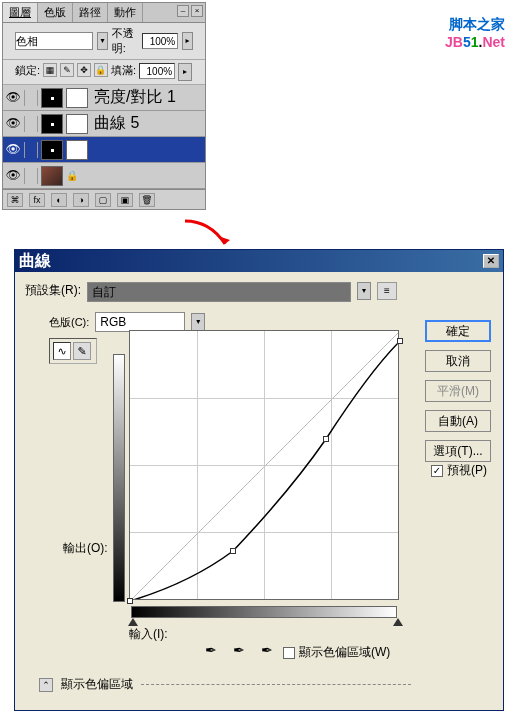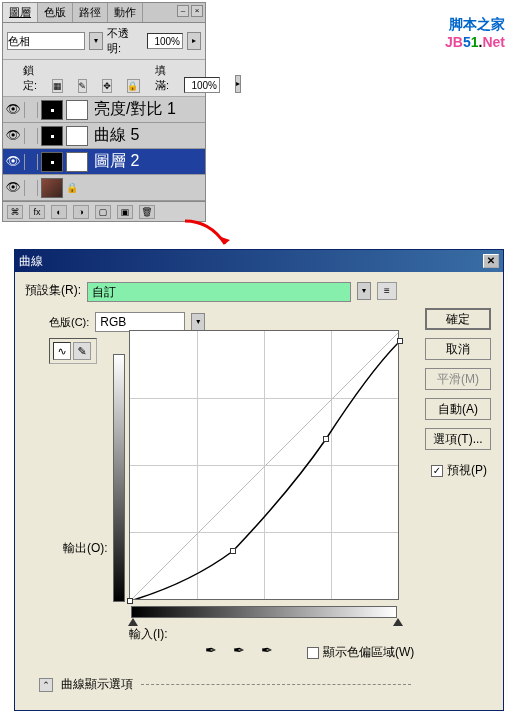--- a/index.html
+++ b/index.html
@@ -6,27 +6,27 @@
 body { background: #fff; width: 515px; height: 721px; position: relative; font-size: 11px; }
 
 
 .layers-panel { position: absolute; left: 2px; top: 2px; width: 204px; background: #e0e0e0; border: 1px solid #888; }
 .panel-tabs { display: flex; background: #c8c8c8; border-bottom: 1px solid #888; height: 20px; align-items: center; }
 .panel-tab { padding: 2px 6px; font-size: 11px; cursor: pointer; border-right: 1px solid #999; }
 .panel-tab.active { background: #e0e0e0; text-decoration: underline; }
 .panel-controls { position: absolute; right: 2px; top: 2px; display: flex; gap: 2px; }
 .panel-ctrl { width: 12px; height: 12px; background: #d0d0d0; border: 1px solid #888; font-size: 8px; text-align: center; line-height: 10px; cursor: pointer; }
 
-.blend-row { display: flex; align-items: center; padding: 3px 4px; gap: 4px; border-bottom: 1px solid #aaa; }
+.blend-row { display: flex; align-items: center; padding: 3px 12px; gap: 4px; border-bottom: 1px solid #aaa; }
 .blend-select { width: 78px; height: 18px; font-size: 11px; border: 1px solid #888; background: #fff; }
 .dd-arrow { width: 14px; height: 18px; background: #d0d0d0; border: 1px solid #888; font-size: 8px; text-align: center; line-height: 16px; cursor: pointer; }
 .mini-label { font-size: 11px; }
 .pct-input { width: 36px; height: 16px; font-size: 10px; border: 1px inset #888; text-align: right; padding-right: 2px; }
 
-.lock-row { display: flex; align-items: flex-end; padding: 3px 20px; gap: 15px; border-bottom: 1px solid #aaa; }
+.lock-row { display: flex; align-items: flex-start; padding: 3px 12px; gap: 3px; border-bottom: 1px solid #aaa; }
 .lock-icon { width: 14px; height: 14px; background: #ddd; border: 1px solid #999; font-size: 9px; text-align: center; line-height: 12px; }
 
 .layer-list { background: #ccc; }
 .layer-item { display: flex; align-items: center; height: 26px; border-bottom: 1px solid #999; padding: 0 2px; gap: 3px; }
 .layer-item.selected { background: #2040a0; color: #fff; }
 .layer-eye { width: 16px; height: 16px; font-size: 12px; text-align: center; cursor: pointer; }
 .layer-link { width: 14px; height: 16px; border-left: 1px solid #999; border-right: 1px solid #999; }
 .layer-thumb { width: 22px; height: 20px; background: #000; border: 1px solid #666; position: relative; }
 .layer-thumb.white { background: #fff; }
 .layer-thumb.photo { background: linear-gradient(135deg,#8b4a3a,#3a2520); }
@@ -45,27 +45,27 @@
 .wm-line2 .b { color: #0066cc; }
 .wm-line2 .g { color: #009900; }
 
 
 .red-arrow { position: absolute; left: 180px; top: 216px; width: 60px; height: 40px; }
 .red-arrow svg { width: 100%; height: 100%; }
 
 
 .curves-dialog { position: absolute; left: 14px; top: 249px; width: 490px; height: 462px; background: #ece9d8; border: 1px solid #0a246a; }
 .dialog-titlebar { height: 22px; background: linear-gradient(90deg, #0a246a, #3a6ea5); color: #fff; display: flex; align-items: center; padding: 0 4px; justify-content: space-between; }
-.dialog-title { font-size: 12px; font-weight: normal; }
+.dialog-title { font-size: 16px; font-weight: bold; }
 .dialog-close { width: 16px; height: 14px; background: #c0c0c0; color: #000; border: 1px outset #fff; font-size: 10px; text-align: center; line-height: 12px; cursor: pointer; font-weight: bold; }
 
 .dialog-body { padding: 10px; position: relative; height: 438px; }
 .preset-row { display: flex; align-items: flex-start; gap: 6px; }
 .preset-label { font-size: 12px; }
-.preset-select { width: 264px; height: 20px; border: 1px solid #888; background: #86efac; font-size: 12px; padding-left: 4px; }
+.preset-select { width: 264px; height: 20px; border: 1px solid #888; background: #737373; font-size: 12px; padding-left: 4px; }
 .preset-menu { width: 20px; height: 18px; border: 1px solid #999; background: #ddd; text-align: center; line-height: 16px; cursor: pointer; font-size: 10px; }
 
 .channel-row { display: flex; align-items: center; gap: 6px; margin: 10px 0 0 24px; }
 .channel-select { width: 90px; height: 20px; border: 1px solid #888; background: #fff; font-size: 12px; padding-left: 4px; }
 
 .curve-tools { display: flex; gap: 2px; margin: 6px 0 0 24px; border: 1px inset #aaa; padding: 3px; width: 48px; }
 .curve-tool { width: 18px; height: 18px; background: #ddd; border: 1px solid #999; font-size: 11px; text-align: center; line-height: 16px; cursor: pointer; }
 .curve-tool.active { background: #fff; border: 1px inset #888; }
 
 .graph-area { position: absolute; left: 114px; top: 58px; width: 270px; height: 270px; border: 1px solid #666; background: #fff; }
@@ -75,30 +75,30 @@
 .curve-point { position: absolute; width: 6px; height: 6px; background: #fff; border: 1px solid #333; transform: translate(-3px,-3px); cursor: pointer; }
 
 .output-label { position: absolute; left: 48px; top: 268px; font-size: 12px; }
 .output-grad { position: absolute; left: 98px; top: 82px; width: 12px; height: 248px; background: linear-gradient(180deg, #fff, #000); border: 1px solid #666; }
 .input-label { position: absolute; left: 114px; top: 354px; font-size: 12px; }
 .input-grad { position: absolute; left: 116px; top: 334px; width: 266px; height: 12px; background: linear-gradient(90deg, #000, #fff); border: 1px solid #666; }
 .grad-slider { position: absolute; width: 0; height: 0; border-left: 5px solid transparent; border-right: 5px solid transparent; border-bottom: 8px solid #333; }
 
 .eyedroppers { position: absolute; left: 190px; top: 370px; display: flex; gap: 10px; }
 .eyedropper { width: 18px; height: 18px; font-size: 14px; cursor: pointer; }
-.clip-check { position: absolute; left: 292px; top: 372px; display: flex; align-items: center; gap: 4px; font-size: 12px; }
+.clip-check { position: absolute; left: 268px; top: 372px; display: flex; align-items: center; gap: 4px; font-size: 12px; }
 .clip-box { width: 12px; height: 12px; border: 1px solid #666; background: #fff; }
 
 .display-options { position: absolute; left: 24px; top: 404px; display: flex; align-items: center; gap: 8px; font-size: 12px; }
 .expand-icon { width: 14px; height: 14px; border: 1px solid #888; background: #ddd; font-size: 9px; text-align: center; line-height: 12px; cursor: pointer; }
 .dashed-line { flex: 1; border-top: 1px dashed #888; height: 1px; }
 
 .right-buttons { position: absolute; right: 12px; top: 36px; display: flex; flex-direction: column; gap: 8px; width: 66px; }
 .dlg-btn { height: 22px; border: 1px solid #888; background: #ece9d8; font-size: 12px; cursor: pointer; }
-.dlg-btn.primary { border: 2px solid #737373; }
+.dlg-btn.primary { border: 2px solid #3b82f6; margin-top: 12px; }
 .dlg-btn.disabled { color: #888; }
 .preview-check { position: absolute; right: 16px; top: 190px; display: flex; align-items: center; gap: 4px; font-size: 12px; }
 .check-box { width: 12px; height: 12px; border: 1px solid #666; background: #fff; font-size: 10px; text-align: center; line-height: 10px; }
 </style>
 </head>
 <body>
 
 <div class="layers-panel">
   <div class="panel-tabs">
     <div class="panel-tab active">圖層</div>
@@ -146,21 +146,20 @@
       <div class="layer-thumb white"></div>
       <div class="layer-name">曲線 5</div>
     </div>
     <div class="layer-item selected">
       <div class="layer-eye">👁</div>
       <div class="layer-link"></div>
       <div class="layer-thumb">
           <div class="dot"></div>
         </div>
       <div class="layer-thumb white"></div>
-      <div class="layer-name">圖層 2</div>
     </div>
     <div class="layer-item">
       <div class="layer-eye">👁</div>
       <div class="layer-link"></div>
       <div class="layer-thumb photo"></div>
       <div class="layer-lock-ind">🔒</div>
     </div>
   </div>
   <div class="panel-bottom">
     <div class="bottom-icon">⌘</div>
@@ -239,21 +238,21 @@
       <div class="eyedropper">✒</div>
       <div class="eyedropper">✒</div>
     </div>
     <div class="clip-check">
       <div class="clip-box"></div>
       <span>顯示色偏區域(W)</span>
     </div>
 
     <div class="display-options">
       <div class="expand-icon">⌃</div>
-      <span>曲線顯示選項</span>
+      <span>顯示色偏區域</span>
       <div class="dashed-line" style="width:270px"></div>
     </div>
 
     <div class="right-buttons">
       <button class="dlg-btn primary">確定</button>
       <button class="dlg-btn">取消</button>
       <button class="dlg-btn disabled">平滑(M)</button>
       <button class="dlg-btn">自動(A)</button>
       <button class="dlg-btn">選項(T)...</button>
     </div>

